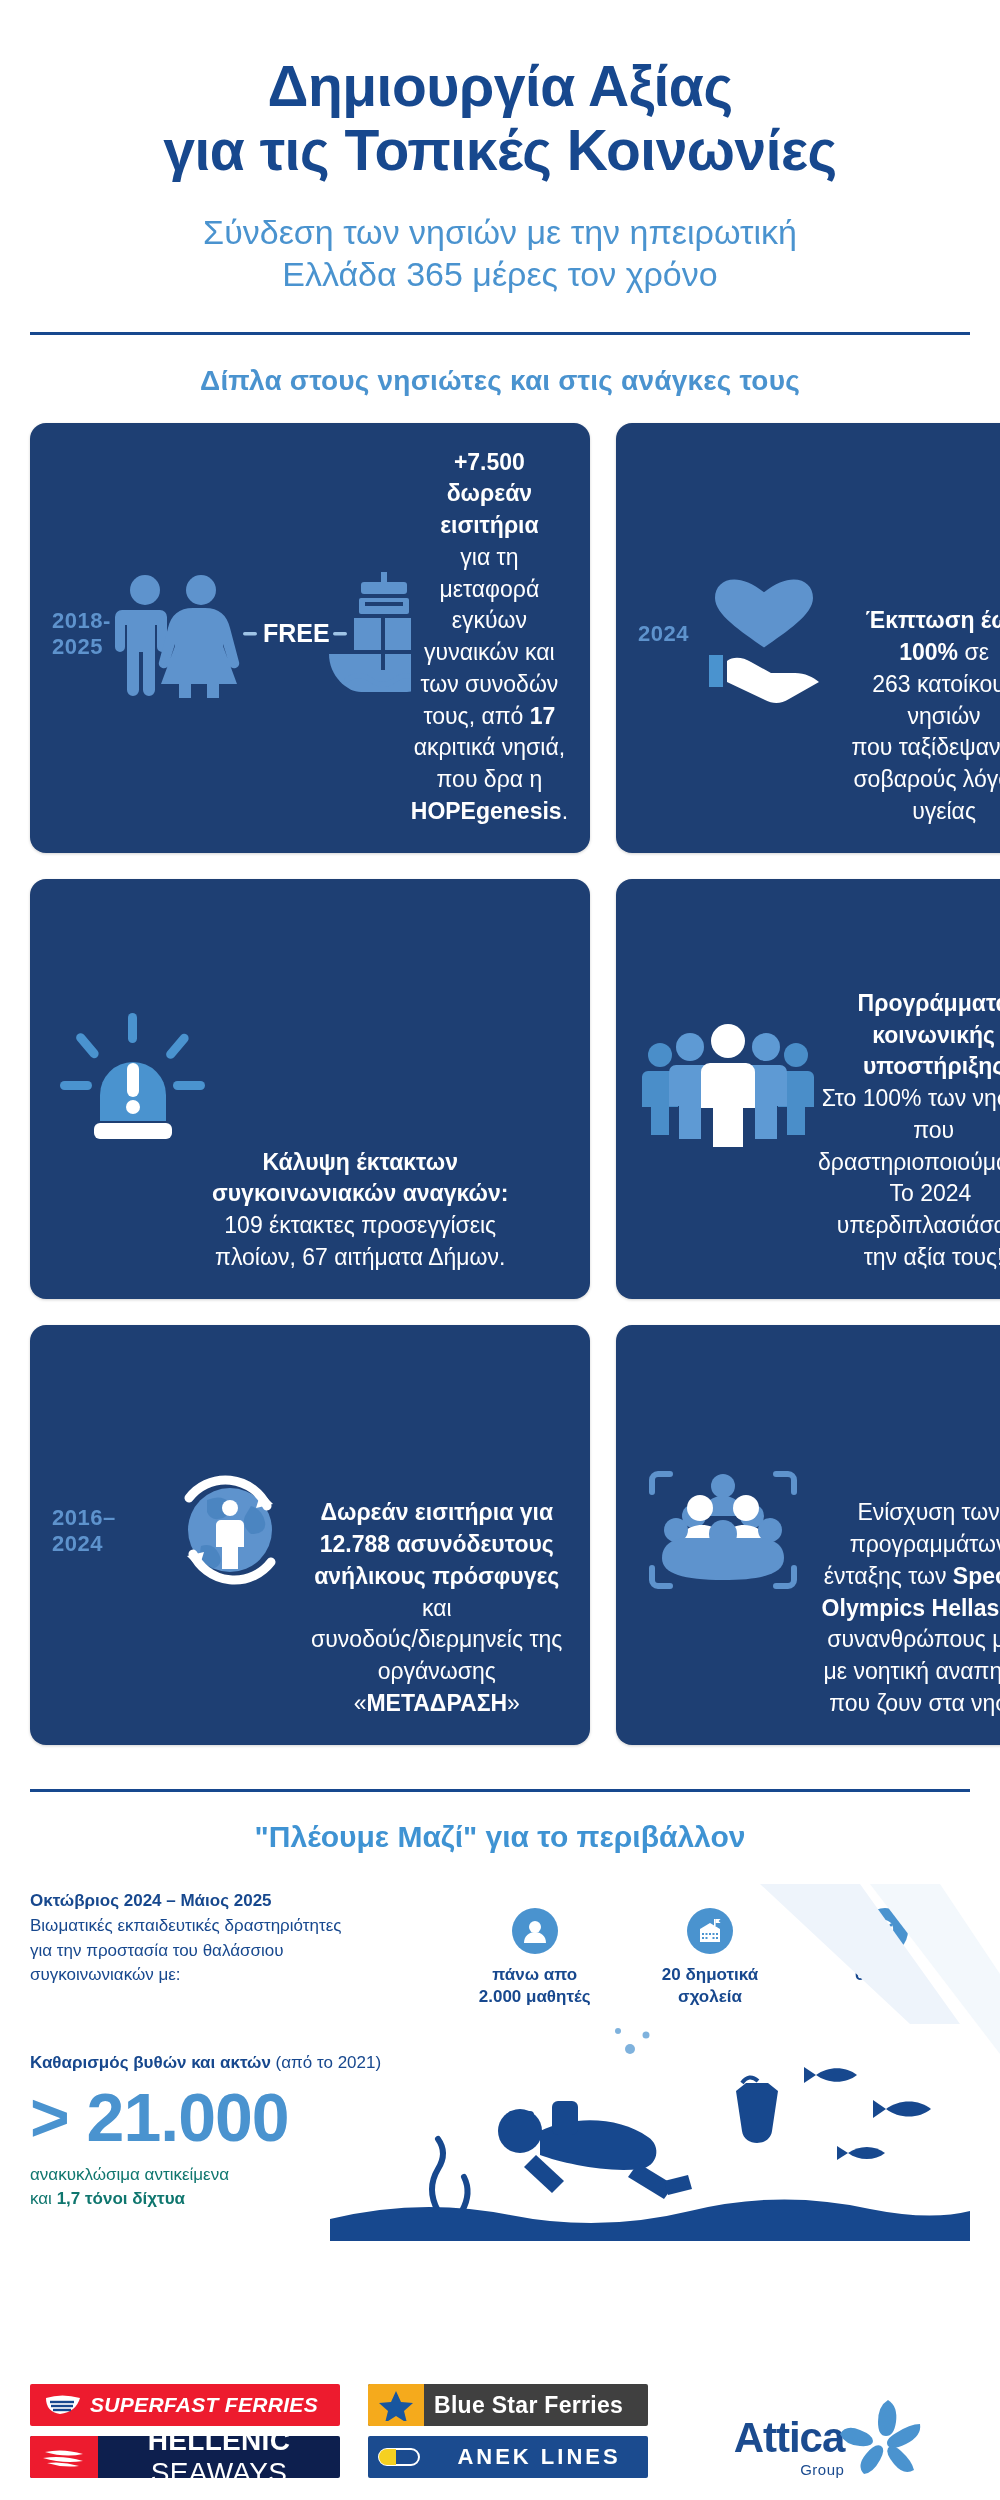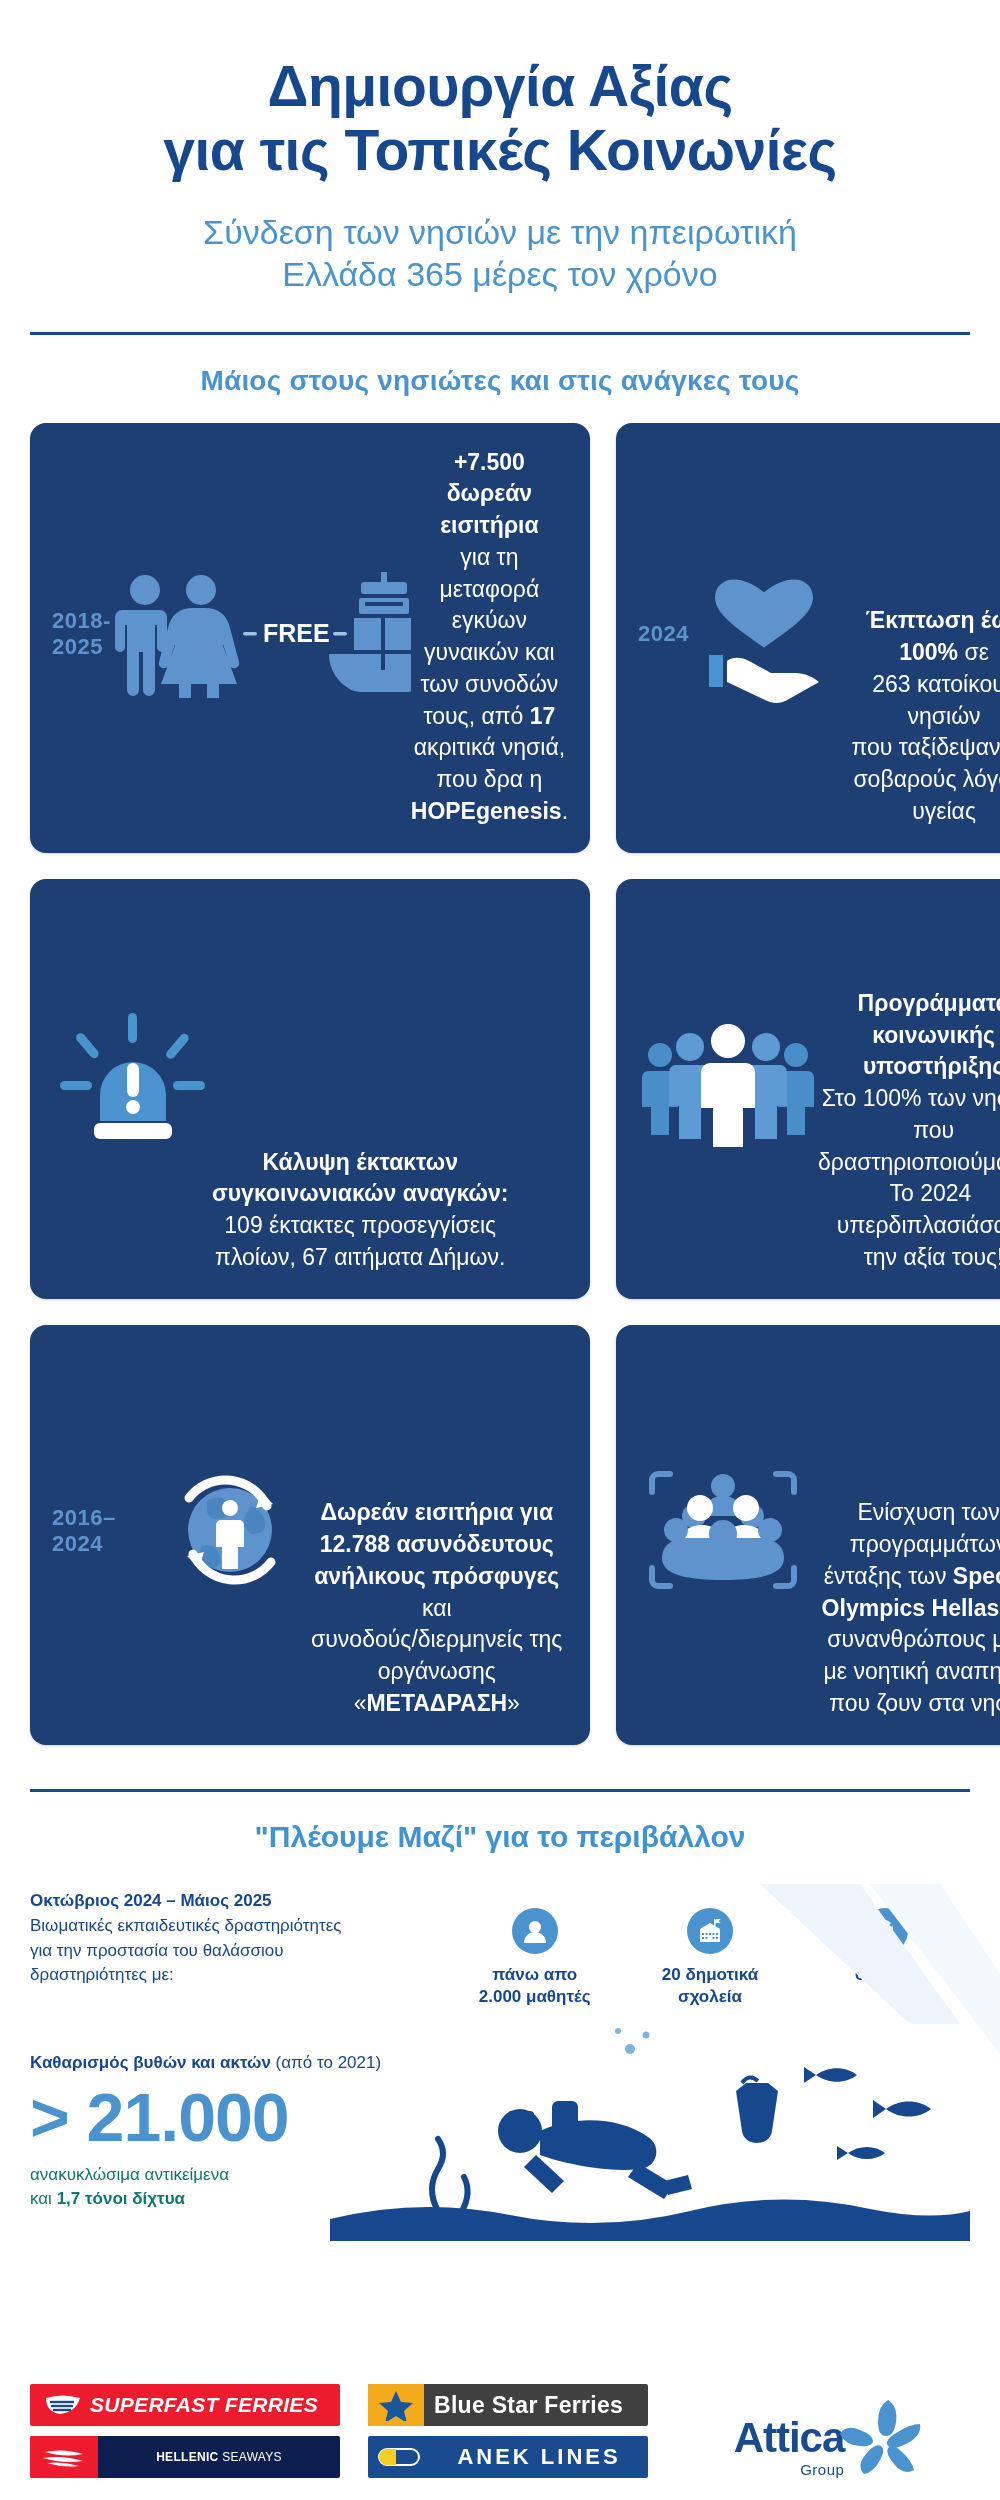--- a/index.html
+++ b/index.html
@@ -129,21 +129,21 @@
   .logo-superfast {
     width: 310px; background: #ed1b2e; border-radius: 2px;
     padding-left: 14px; font-size: 21px; font-style: italic;
   }
   .logo-hellenic {
     width: 310px; background: #0d1f4e; border-radius: 2px;
     font-size: 21px; padding: 0; overflow: hidden;
   }
   .hs-red { width: 68px; height: 42px; background: #ed1b2e;
     display: flex; align-items: center; justify-content: center; flex: 0 0 auto; }
-  .hs-text { flex: 1; text-align: center; font-size: 12px; }
+  .hs-text { flex: 1; text-align: center; font-size: 28px; }
   .hs-text b { font-weight: 700; }
   .hs-text span { font-weight: 400; }
   .logo-bluestar {
     width: 280px; background: #404040; border-radius: 2px;
     font-size: 23px; padding: 0; overflow: hidden;
   }
   .bs-yellow { width: 56px; height: 42px; background: #f5aa1c;
     display: flex; align-items: center; justify-content: center; flex: 0 0 auto; }
   .bs-text { flex: 1; padding-left: 10px; font-weight: 700; }
   .logo-anek {
@@ -171,21 +171,21 @@
       <span class="l2">για τις Τοπικές Κοινωνίες</span>
     </div>
     <div class="subtitle">
       <span>Σύνδεση των νησιών με την ηπειρωτική</span>
       <span class="l2">Ελλάδα 365 μέρες τον χρόνο</span>
     </div>
   </div>
 
   <div class="divider"></div>
 
-  <div class="section-heading">Μάιος στους νησιώτες και στις ανάγκες τους</div>
+  <div class="section-heading">Δίπλα στους νησιώτες και στις ανάγκες τους</div>
 
   <div class="card-grid">
 
     <div class="card">
       <div class="card-year">2018- 2025</div>
       <div class="card-icon">
         <svg width="300" height="130" viewBox="0 0 300 130">
 
           <circle cx="34" cy="22" r="15" fill="#5e93cd"></circle>
           <path d="M19 42 h30 a7 7 0 0 1 7 7 v30 a5 5 0 0 1 -10 0 v-22 h-2 v65 a6 6 0 0 1 -12 0 v-38 h-4 v38 a6 6 0 0 1 -12 0 v-65 h-2 v22 a5 5 0 0 1 -10 0 v-30 a7 7 0 0 1 7 -7 z" fill="#5e93cd"></path>
@@ -325,21 +325,21 @@
       <path d="M320 0 L420 0 L520 140 L470 140 Z" fill="#eef4fb"></path>
       <path d="M430 0 L500 0 L560 90 L560 170 Z" fill="#f3f8fc"></path>
     </svg>
 
     <div class="env-row">
       <div class="env-left">
         <div class="env-period">Οκτώβριος 2024 – Μάιος 2025</div>
         <div class="env-desc">
           <div>Βιωματικές εκπαιδευτικές δραστηριότητες</div>
           <div>για την προστασία του θαλάσσιου</div>
-          <div>δραστηριότητες με:</div>
+          <div>συγκοινωνιακών με:</div>
         </div>
       </div>
 
       <div class="env-stats">
 
         <div class="stat">
           <div class="stat-circle">
             <svg width="30" height="30" viewBox="0 0 30 30">
               <circle cx="15" cy="11" r="6" fill="#ffffff"></circle>
               <path d="M4 27 c0 -7 5 -11 11 -11 s11 4 11 11 z" fill="#ffffff"></path>

